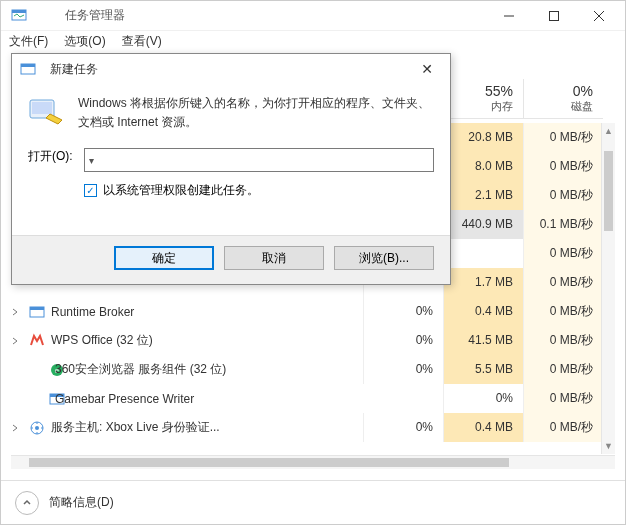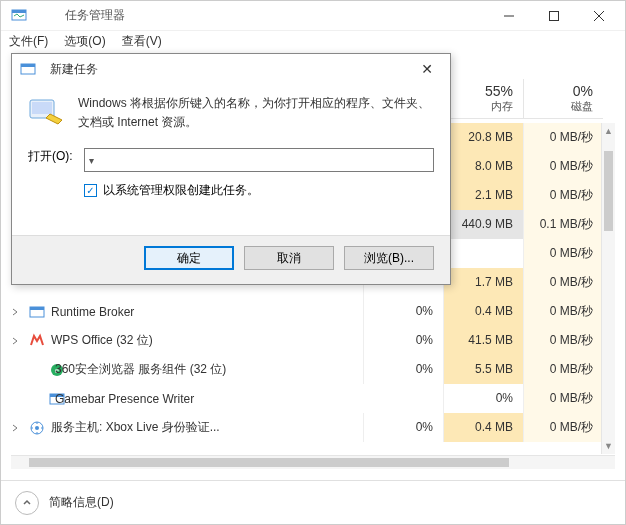--- a/index.html
+++ b/index.html
@@ -58,21 +58,21 @@
 .dialog .run-icon { width: 36px; height: 36px; margin-right: 14px; flex-shrink: 0; }
 .dialog .desc { font-size: 12px; color: #333; line-height: 1.6; }
 .dialog .input-row { display: flex; align-items: flex-start; margin-bottom: 10px; }
 .dialog .input-row label { font-size: 12px; width: 56px; }
 .dialog .input-row .combo { flex: 1; height: 24px; border: 1px solid #7a7a7a; display: flex; align-items: center; padding: 0 4px; font-size: 12px; position: relative; }
 .dialog .input-row .combo input { border: none; outline: none; flex: 1; font-size: 12px; }
 .dialog .input-row .combo .dd { font-size: 10px; color: #555; }
 .dialog .check-row { display: flex; align-items: center; padding-left: 56px; font-size: 12px; margin-bottom: 20px; }
 .dialog .check-row .cb { width: 13px; height: 13px; border: 1px solid #0078d7; margin-right: 6px; display: flex; align-items: center; justify-content: center; color: #0078d7; font-size: 10px; }
 .dialog .btn-row { display: flex; justify-content: flex-end; gap: 10px; padding: 10px 16px 14px; background: #f0f0f0; border-top: 1px solid #ddd; }
-.dialog .btn-row button { width: 90px; height: 24px; font-size: 12px; background: #e1e1e1; border: 1px solid #aaa; text-align: center; }
+.dialog .btn-row button { width: 100px; height: 24px; font-size: 12px; background: #e1e1e1; border: 1px solid #aaa; text-align: center; }
 .dialog .btn-row button.primary { border: 2px solid #0078d7; background: #e5f1fb; }
 
 
 svg { display: block; }
 </style>
 </head>
 <body>
 
 <div class="titlebar">
   <span class="app-icon">

